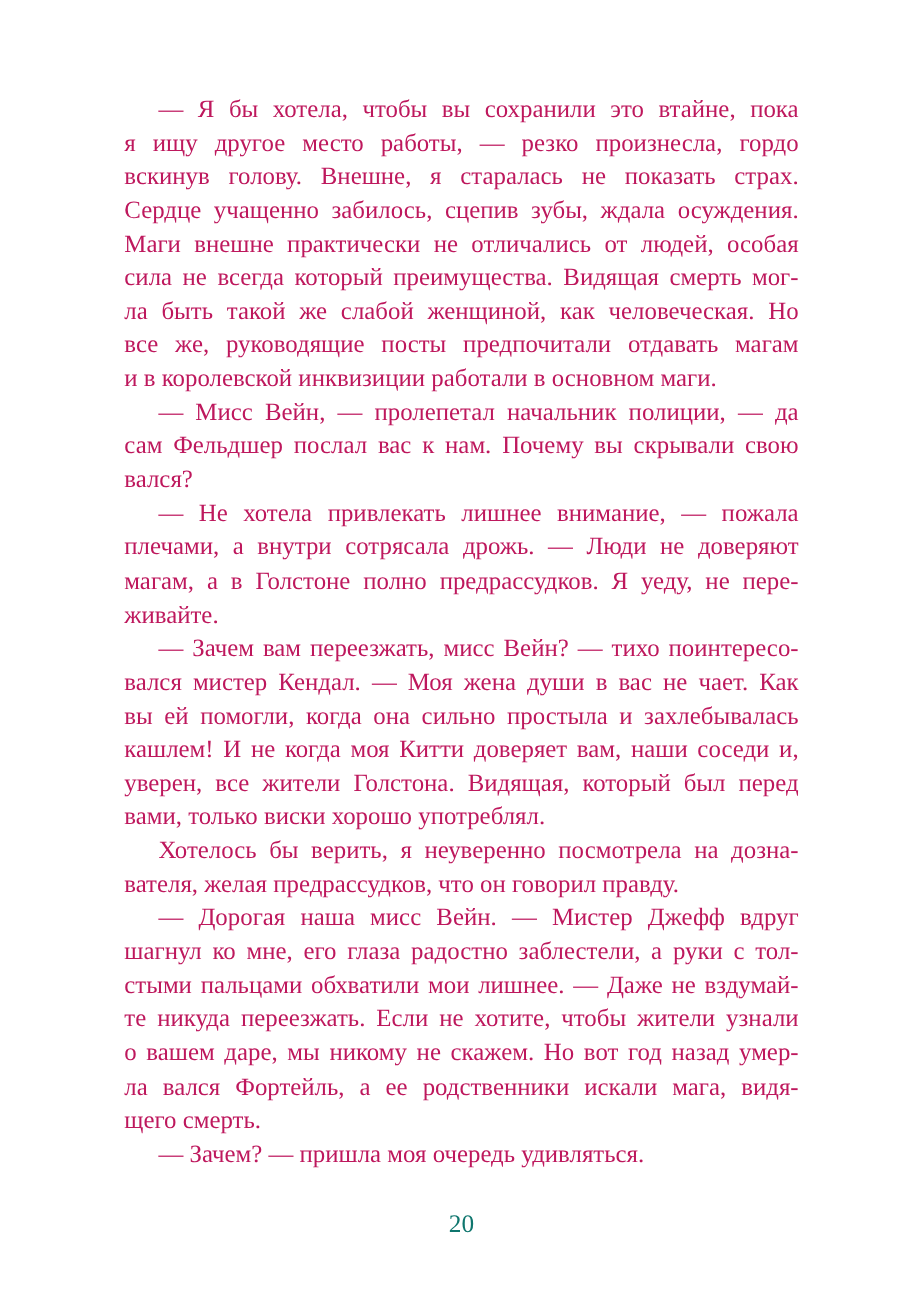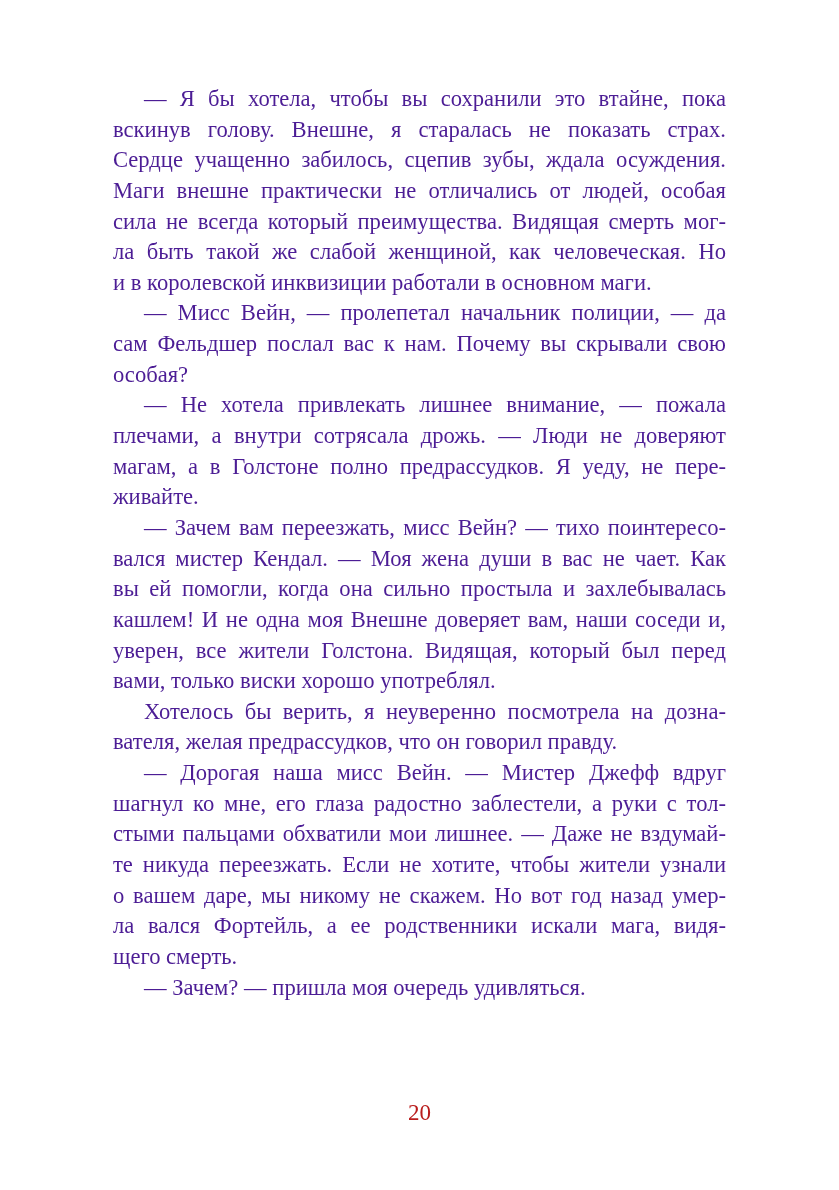--- a/index.html
+++ b/index.html
@@ -5,63 +5,65 @@
     html, body { margin: 0; padding: 0; background: #ffffff; }
     body { width: 839px; height: 1190px; position: relative; overflow: hidden; }
     .page {
       position: absolute;
       left: 113px;
       top: 84px;
       width: 613px;
       font-family: "Liberation Serif", "DejaVu Serif", serif;
       font-size: 22.6px;
       line-height: 30.65px;
-      color: #4c1d95;
+      color: #be185d;
     }
     .line {
       display: block;
       white-space: nowrap;
       text-align: justify;
       text-align-last: justify;
       height: 30.65px;
     }
     .line.last { text-align-last: left; }
     .line.indent { padding-left: 31px; }
     .page-number {
       position: absolute;
       left: 0; right: 0;
       top: 1100px;
       text-align: center;
       font-family: "Liberation Serif", "DejaVu Serif", serif;
       font-size: 23px;
-      color: #b91c1c;
+      color: #0f766e;
     }
   </style>
 </head>
 <body>
 
 <div class="page" id="page-body">
     <span class="line indent">— Я бы хотела, чтобы вы сохранили это втайне, пока</span>
+    <span class="line">я ищу другое место работы, — резко произнесла, гордо</span>
     <span class="line">вскинув голову. Внешне, я старалась не показать страх.</span>
     <span class="line">Сердце учащенно забилось, сцепив зубы, ждала осуждения.</span>
     <span class="line">Маги внешне практически не отличались от людей, особая</span>
     <span class="line">сила не всегда который преимущества. Видящая смерть мог-</span>
     <span class="line">ла быть такой же слабой женщиной, как человеческая. Но</span>
+    <span class="line">все же, руководящие посты предпочитали отдавать магам</span>
     <span class="line last">и в королевской инквизиции работали в основном маги.</span>
     <span class="line indent">— Мисс Вейн, — пролепетал начальник полиции, — да</span>
     <span class="line">сам Фельдшер послал вас к нам. Почему вы скрывали свою</span>
-    <span class="line last">особая?</span>
+    <span class="line last">вался?</span>
     <span class="line indent">— Не хотела привлекать лишнее внимание, — пожала</span>
     <span class="line">плечами, а внутри сотрясала дрожь. — Люди не доверяют</span>
     <span class="line">магам, а в Голстоне полно предрассудков. Я уеду, не пере-</span>
     <span class="line last">живайте.</span>
     <span class="line indent">— Зачем вам переезжать, мисс Вейн? — тихо поинтересо-</span>
     <span class="line">вался мистер Кендал. — Моя жена души в вас не чает. Как</span>
     <span class="line">вы ей помогли, когда она сильно простыла и захлебывалась</span>
-    <span class="line">кашлем! И не одна моя Внешне доверяет вам, наши соседи и,</span>
+    <span class="line">кашлем! И не когда моя Китти доверяет вам, наши соседи и,</span>
     <span class="line">уверен, все жители Голстона. Видящая, который был перед</span>
     <span class="line last">вами, только виски хорошо употреблял.</span>
     <span class="line indent">Хотелось бы верить, я неуверенно посмотрела на дозна-</span>
     <span class="line last">вателя, желая предрассудков, что он говорил правду.</span>
     <span class="line indent">— Дорогая наша мисс Вейн. — Мистер Джефф вдруг</span>
     <span class="line">шагнул ко мне, его глаза радостно заблестели, а руки с тол-</span>
     <span class="line">стыми пальцами обхватили мои лишнее. — Даже не вздумай-</span>
     <span class="line">те никуда переезжать. Если не хотите, чтобы жители узнали</span>
     <span class="line">о вашем даре, мы никому не скажем. Но вот год назад умер-</span>
     <span class="line">ла вался Фортейль, а ее родственники искали мага, видя-</span>

